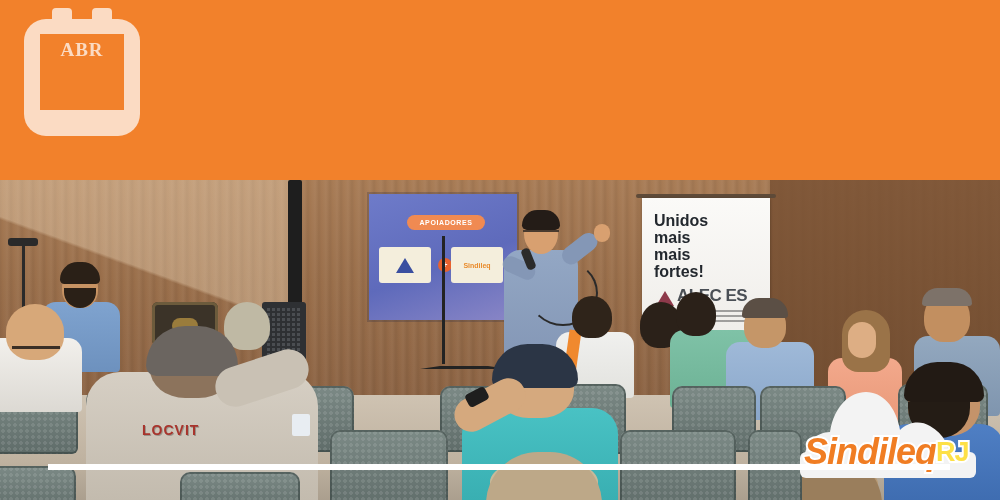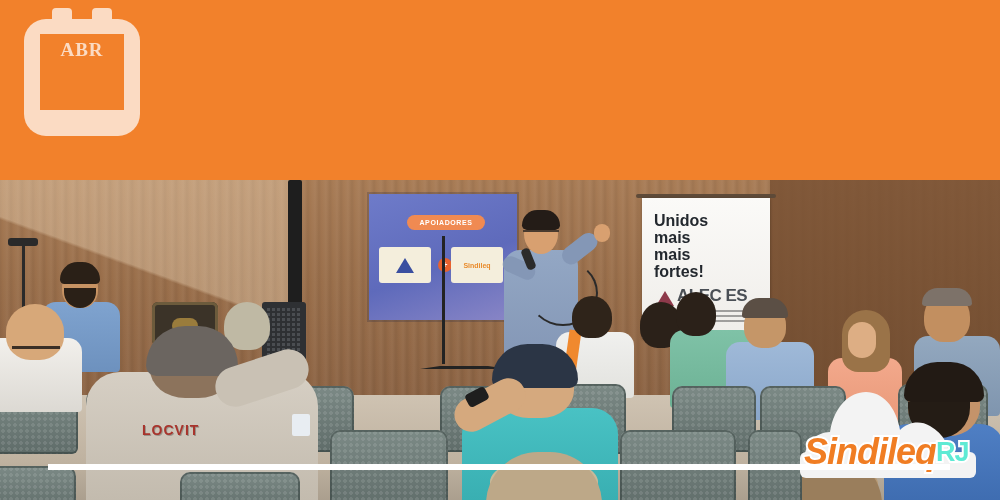--- a/index.html
+++ b/index.html
@@ -196,21 +196,21 @@
   #sindileq-cloud{
     position:absolute;left:0;top:0;width:176px;height:90px;
   }
   #sindileq-word{
     position:absolute;left:4px;top:44px;width:172px;height:40px;
     display:flex;align-items:center;
     font-weight:bold;font-style:italic;font-size:36px;line-height:36px;
     letter-spacing:-1px;
   }
   #sq-main{color:#F07D23;-webkit-text-stroke:4px #FFFFFF;paint-order:stroke fill;}
-  #sq-rj{color:#5eead4;font-style:normal;font-size:27px;-webkit-text-stroke:4px #FFFFFF;paint-order:stroke fill;text-align:center;}
+  #sq-rj{color:#fde047;font-style:normal;font-size:27px;-webkit-text-stroke:4px #FFFFFF;paint-order:stroke fill;text-align:center;}
 
   
   #white-rule{
     position:absolute;left:48px;top:464px;width:902px;height:6px;background:#FFFFFF;
   }
 </style>
 </head>
 <body>
 
 <div id="poster">

